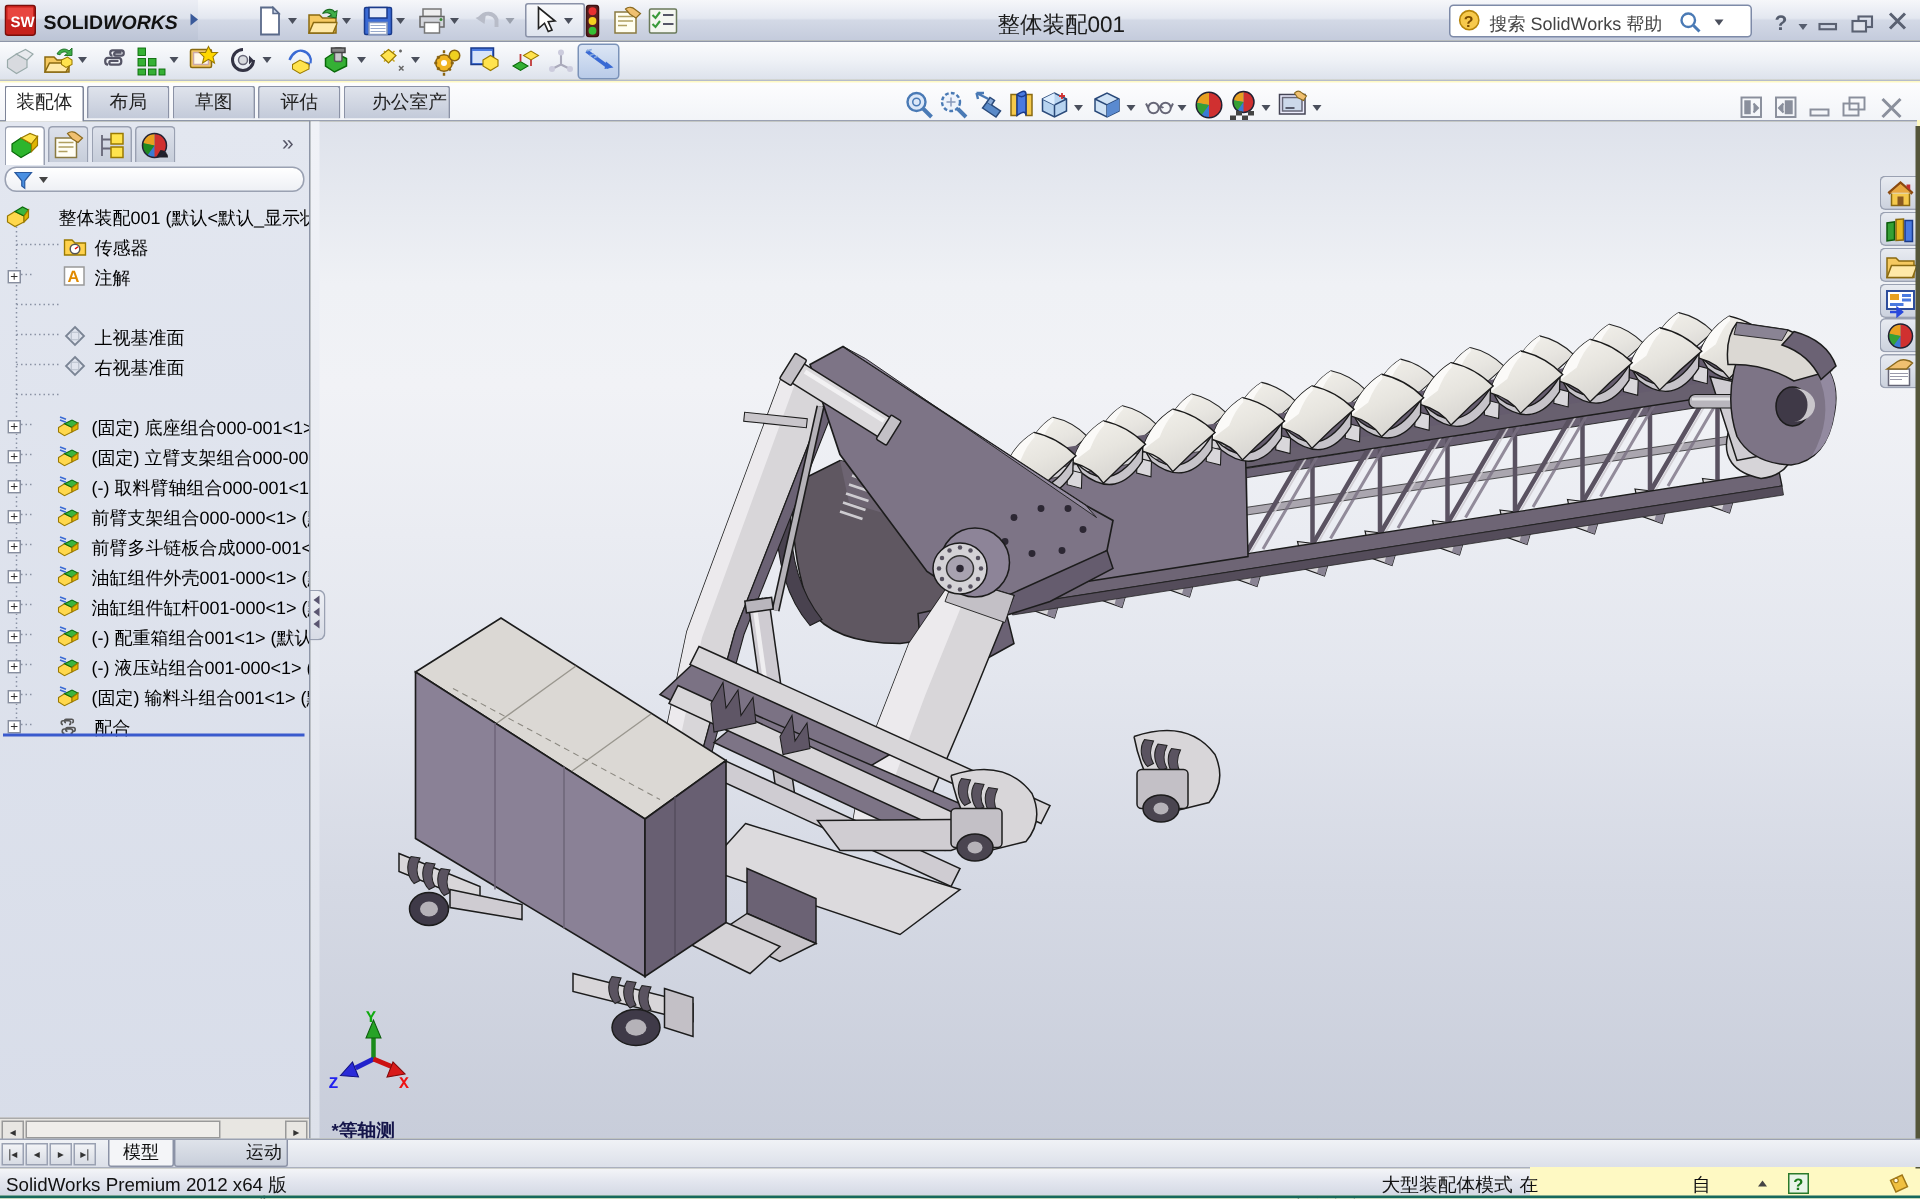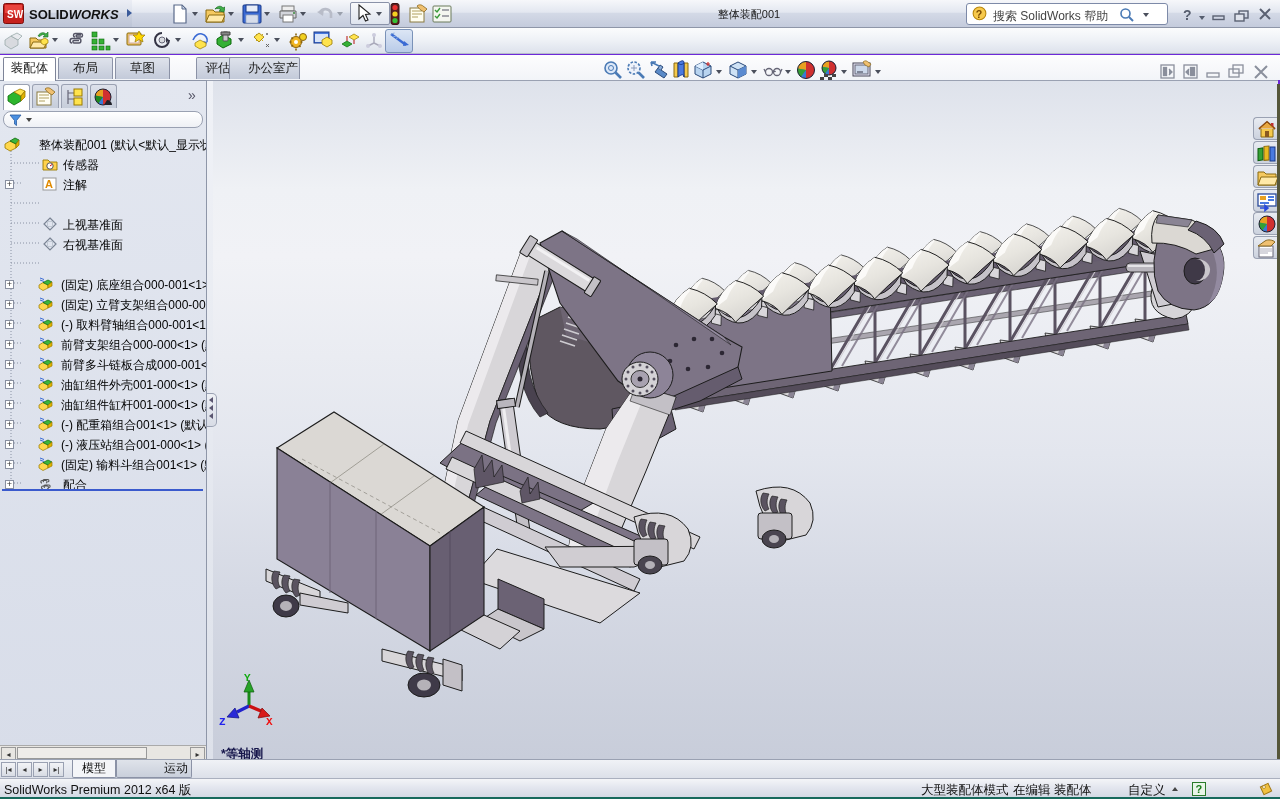--- a/index.html
+++ b/index.html
@@ -1,19 +1,19 @@
 <!DOCTYPE html>
 <html><head>
 <meta charset="utf-8">
 <style>
 html,body{margin:0;padding:0;width:1280px;height:799px;overflow:hidden;
  font-family:"Liberation Sans",sans-serif;}
 *{box-sizing:border-box;}
 .abs{position:absolute;}
-#app{position:relative;width:1280px;height:799px;background:#6d28d9;}
+#app{position:relative;width:1280px;height:799px;background:#fef9c3;}
 
 
 #titlebar{left:0;top:0;width:1280px;height:28px;
  background:linear-gradient(180deg,#f6f7fa 0%,#e3e7f0 45%,#d3d9e6 50%,#c4cbdc 100%);
  border-bottom:1px solid #8e96a8;}
 #brand{left:0;top:0;width:132px;height:27px;
  background:linear-gradient(180deg,#eceef5 0%,#dde2ec 45%,#ccd2e0 50%,#bcc4d6 100%);}
 #swlogo{left:3px;top:3px;width:21px;height:21px;}
 #brandtext{left:29px;top:7px;font-size:13px;font-weight:bold;color:#111;
  letter-spacing:0px;font-style:normal;}
@@ -75,21 +75,21 @@
 
 #bottombar{left:0;top:759px;width:1280px;height:19px;
  background:linear-gradient(180deg,#f0f2f6,#dce0e9);border-top:1px solid #9aa1b2;}
 .navbtn{position:absolute;top:2px;width:15px;height:15px;background:linear-gradient(180deg,#f2f3f6,#d8dce4);
  border:1px solid #9aa1b2;font-size:8px;color:#333;text-align:center;line-height:14px;}
 .mtab{position:absolute;top:0px;height:18px;background:linear-gradient(180deg,#dfe3ea,#c9cfdb);
  border:1px solid #8b92a6;border-top:none;font-size:12px;color:#111;text-align:center;border-radius:0 0 2px 2px;}
 .mtab.active{background:#f4f5f8;}
 
 
-#statusbar{left:0;top:778px;width:1280px;height:19px;
+#statusbar{left:0;top:778px;width:1020px;height:19px;
  background:linear-gradient(180deg,#f4f5f8 0%,#e2e5ee 50%,#d4d9e4 100%);
  border-top:1px solid #aab0bf;font-size:12.5px;color:#111;}
 #bottomedge{left:0;top:797px;width:1280px;height:2px;background:#17695c;}
 </style>
 </head>
 <body>
 <div id="app">
 
 <div id="titlebar" class="abs">
   <div id="brand" class="abs">
@@ -147,21 +147,21 @@
           <rect x="2" y="4" width="14" height="14" fill="#fffef0" stroke="#8a7a40"></rect>
           <path d="M4 7 h10 M4 10 h10 M4 13 h6" stroke="#b0a060" stroke-width="1"></path>
           <path d="M9 2 c2-2 5-1 6 0 l4 3 -3 3 -4-2.5 z" fill="#f0c070" stroke="#8a6a20" stroke-width="0.8"></path>
         </svg>
     <svg class="tb-ico" style="left:432px" viewBox="0 0 20 20">
           <rect x="1" y="2" width="18" height="16" rx="1" fill="#f4f6f0" stroke="#6a7a5a"></rect>
           <path d="M3 6 l2 2 3-4 M3 12 l2 2 3-4" stroke="#3a9a3a" stroke-width="1.4" fill="none"></path>
           <path d="M10 6 h7 M10 12 h7" stroke="#556" stroke-width="1.2"></path>
         </svg>
   </div>
-  <div class="abs" style="left:676px;top:7px;width:146px;text-align:center;font-size:11px;color:#1a1a1a;">整体装配001</div>
+  <div class="abs" style="left:604px;top:7px;width:146px;text-align:right;font-size:15px;color:#1a1a1a;">整体装配001</div>
   <div id="searchbox" class="abs">
     <svg class="q" viewBox="0 0 16 16">
           <circle cx="8" cy="7" r="6" fill="#f7c94c" stroke="#b8860b"></circle>
           <text x="4.5" y="11" font-size="10" font-weight="bold" fill="#7a4a00">?</text>
         </svg>
     <div class="stext">搜索 SolidWorks 帮助</div>
     <svg class="abs" style="left:152px;top:3px" width="16" height="16" viewBox="0 0 16 16">
           <circle cx="6.5" cy="6.5" r="4.5" fill="none" stroke="#4a7ab5" stroke-width="1.6"></circle>
           <line x1="10" y1="10" x2="14" y2="14" stroke="#4a7ab5" stroke-width="2"></line>
         </svg>
@@ -263,21 +263,21 @@
           <path d="M15 11 l5 4 -6 1 z" fill="#3a6ad4"></path>
           <path d="M2 4 l3.5-1 M4 7 l3-1 M7 8.5 l2.5-1" stroke="#88aadd" stroke-width="1"></path>
         </svg>
 </div>
     </div>
 
 <div id="tabrow" class="abs">
   <div class="cmtab active" style="left:3px;width:53px;">装配体</div>
   <div class="cmtab" style="left:58px;width:55px;">布局</div>
   <div class="cmtab" style="left:115px;width:55px;">草图</div>
-  <div class="cmtab" style="left:172px;width:44px;margin-left:24px;">评估</div>
+  <div class="cmtab" style="left:172px;width:55px;">评估</div>
   <div class="cmtab" style="left:229px;width:71px;padding-left:17px;">办公室产品</div>
 </div>
 
 <div id="viewport" class="abs">
   <svg id="machine" class="abs" style="left:-207px;top:-80px" width="1280" height="799" viewBox="0 0 1280 799">
   <defs>
     <linearGradient id="bface" x1="0" y1="0" x2="0.3" y2="1">
       <stop offset="0" stop-color="#f3f1ec"></stop>
             <stop offset="0.55" stop-color="#e7e5df"></stop>
             <stop offset="1" stop-color="#d8d6d2"></stop>

